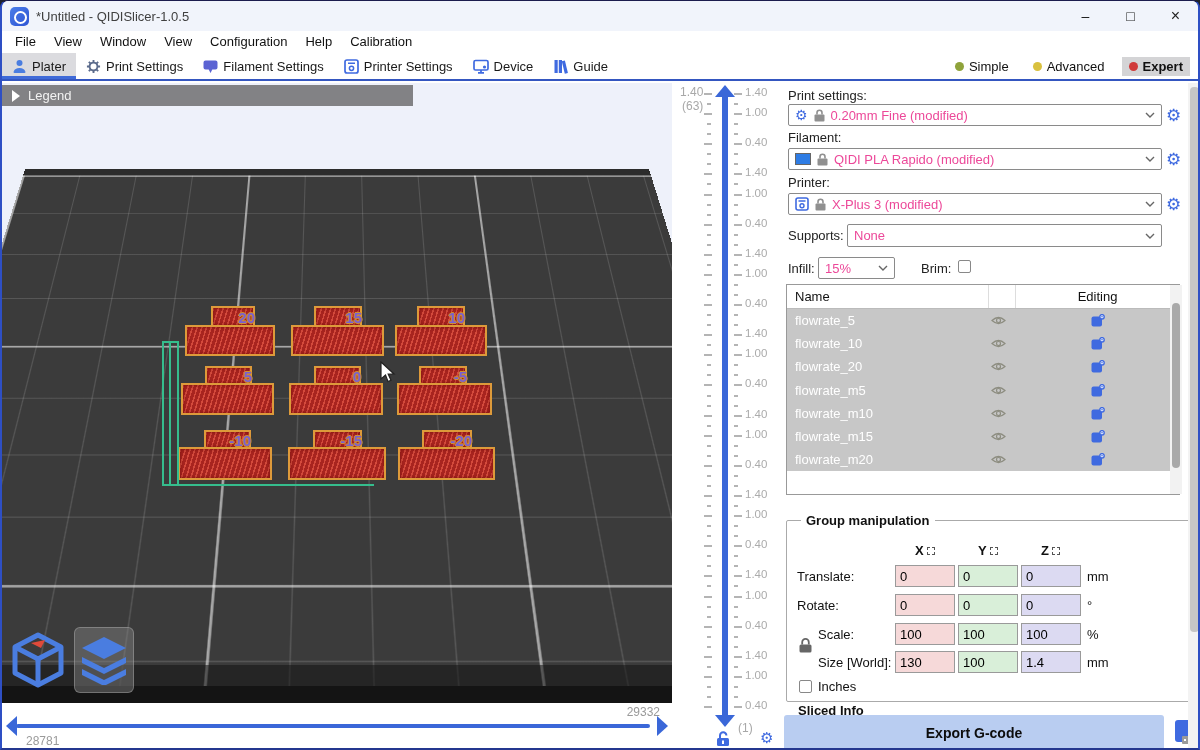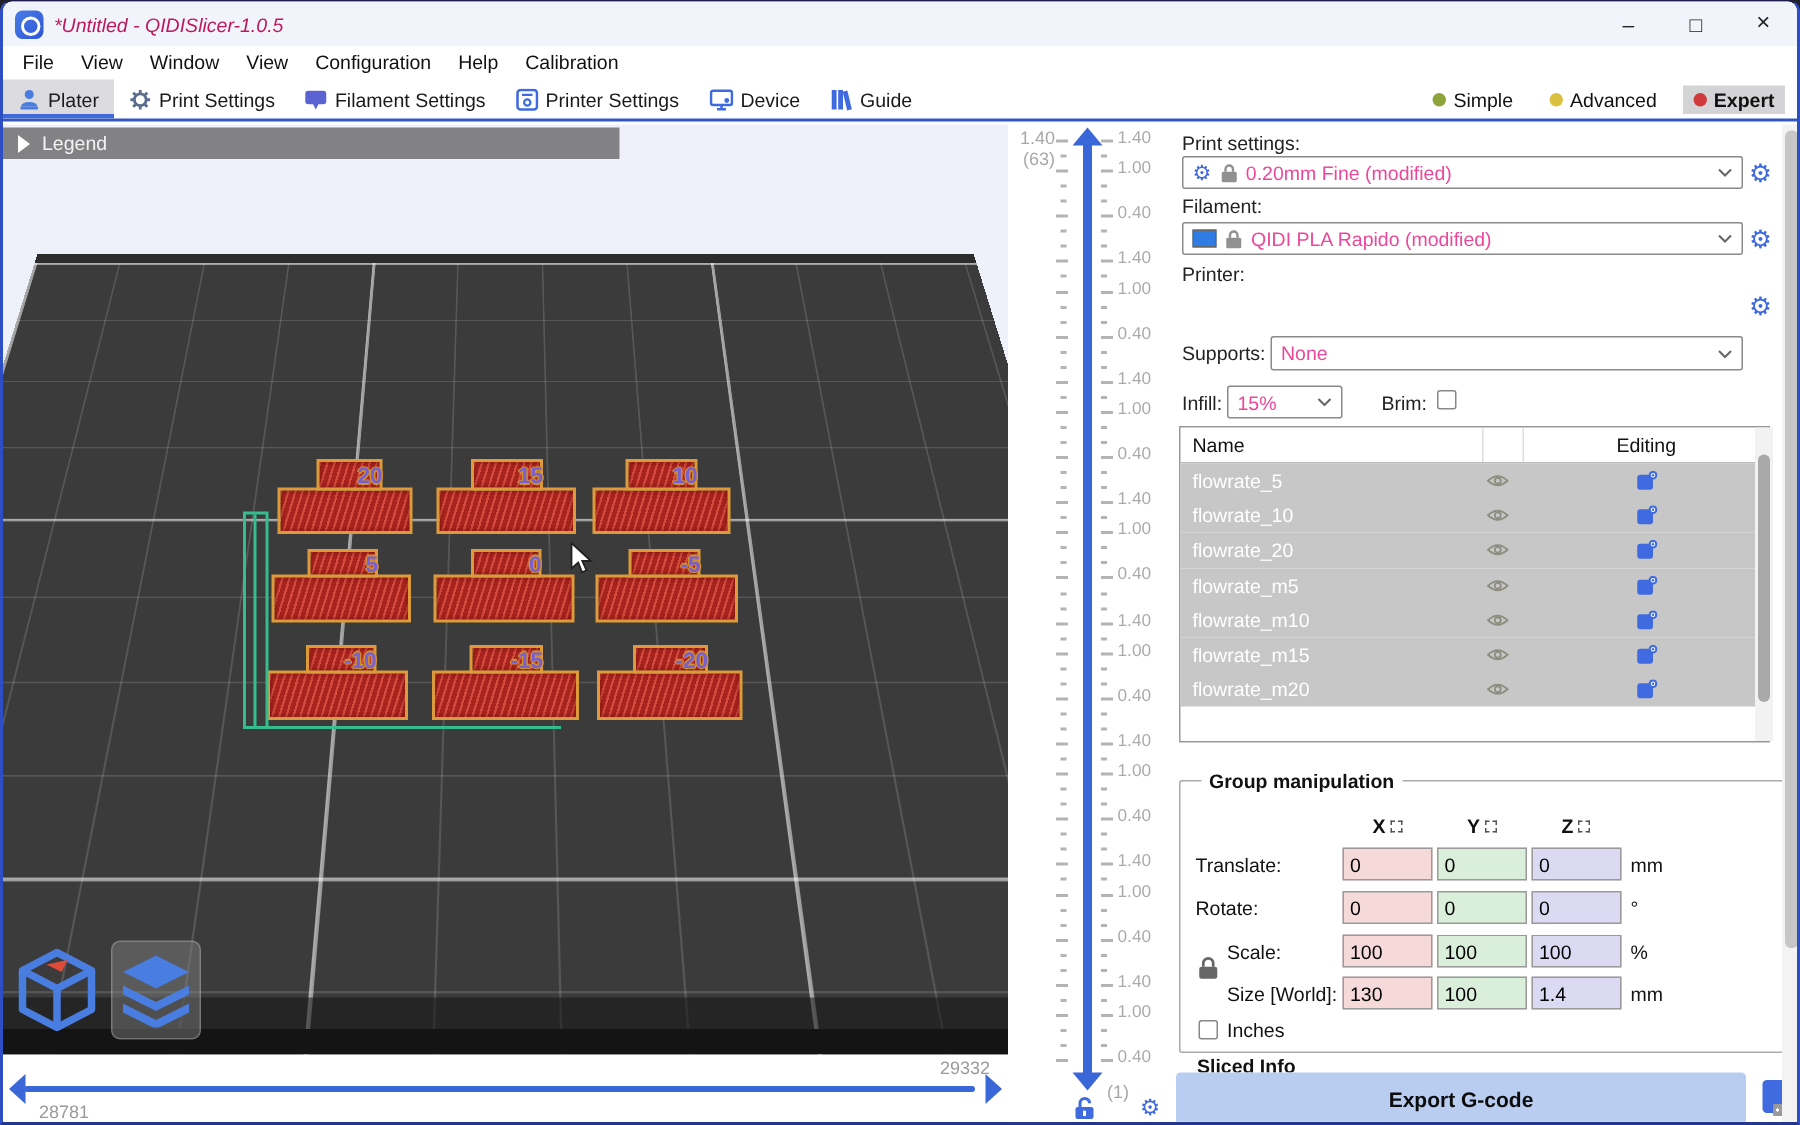--- a/index.html
+++ b/index.html
@@ -6,21 +6,21 @@
   html,body { width:1200px; height:750px; font-family:"Liberation Sans", sans-serif; background:#20222b; }
   #window { position:relative; width:1200px; height:750px; background:#fff;
     border-left:2px solid #2e4fc4; border-right:2px solid #2e4fc4; border-bottom:2px solid #24378f; border-top:1px solid #1c1c4e;
     border-radius:8px 8px 0 0; overflow:hidden; }
 
   
   #titlebar { position:absolute; left:0; top:0; width:100%; height:30px; background:#f1f4fb; display:flex; align-items:center; }
   #app-icon { width:19px; height:19px; margin:0 7px 0 8px; border-radius:5px;
     background:linear-gradient(135deg,#4a7de8,#2f55d4); position:relative; }
   #app-icon::after { content:""; position:absolute; left:4px; top:4px; width:9px; height:9px; border:2px solid #fff; border-radius:50%; }
-  #title-text { font-size:13px; color:#be185d;font-style:italic; }
+  #title-text { font-size:13px; color:#404040; }
   #win-controls { margin-left:auto; display:flex; align-items:center; height:100%; }
   .winbtn { width:45px; text-align:center; font-size:14px; color:#222; line-height:30px; }
 
   
   #menubar { position:absolute; left:0; top:30px; width:100%; height:22px; background:#fff; display:flex; align-items:center; padding-left:4px; }
   .menu-item { font-size:13px; color:#111; padding:0 9px; line-height:22px; }
 
   
   #tabbar { position:absolute; left:0; top:52px; width:100%; height:28px; background:#fff; display:flex; align-items:stretch; border-bottom:2px solid #3456c0; }
   .tab { display:flex; align-items:center; gap:5px; padding:0 10px; font-size:13px; color:#1a1a1a; }
@@ -499,20 +499,35 @@
             <path d="M3 5.5 V3.8 a2.5 2.5 0 0 1 5 0 V5.5" fill="none" stroke="#909090" stroke-width="1.6"></path>
           </svg>
         <span class="cval">QIDI PLA Rapido (modified)</span>
         <svg class="chev" width="10" height="6" viewBox="0 0 10 6">
             <polyline points="1,1 5,5 9,1" fill="none" stroke="#666" stroke-width="1.4"></polyline>
           </svg>
       </div>
       <div class="gear-btn" style="left:382px; top:68px;">⚙</div>
 
       <div class="plabel" style="left:4px; top:92px;">Printer:</div>
+      <div class="combo" style="left:4px; top:110px; width:374px;">
+        <svg width="14" height="14" viewBox="0 0 14 14">
+            <rect x="1" y="1" width="12" height="12" rx="2" fill="none" stroke="#3f6ae0" stroke-width="1.6"></rect>
+            <line x1="3.5" y1="4" x2="10.5" y2="4" stroke="#3f6ae0" stroke-width="1.4"></line>
+            <circle cx="7" cy="8.7" r="2" fill="none" stroke="#3f6ae0" stroke-width="1.4"></circle>
+          </svg>
+        <svg width="11" height="13" viewBox="0 0 11 13">
+            <rect x="0.5" y="5.5" width="10" height="7" rx="1" fill="#909090"></rect>
+            <path d="M3 5.5 V3.8 a2.5 2.5 0 0 1 5 0 V5.5" fill="none" stroke="#909090" stroke-width="1.6"></path>
+          </svg>
+        <span class="cval">X-Plus 3 (modified)</span>
+        <svg class="chev" width="10" height="6" viewBox="0 0 10 6">
+            <polyline points="1,1 5,5 9,1" fill="none" stroke="#666" stroke-width="1.4"></polyline>
+          </svg>
+      </div>
       <div class="gear-btn" style="left:382px; top:113px;">⚙</div>
 
       <div class="plabel" style="left:4px; top:145px;">Supports:</div>
       <div class="combo" style="left:63px; top:141px; width:315px; height:23px;">
         <span class="cval">None</span>
         <svg class="chev" width="10" height="6" viewBox="0 0 10 6">
             <polyline points="1,1 5,5 9,1" fill="none" stroke="#666" stroke-width="1.4"></polyline>
           </svg>
       </div>
 

